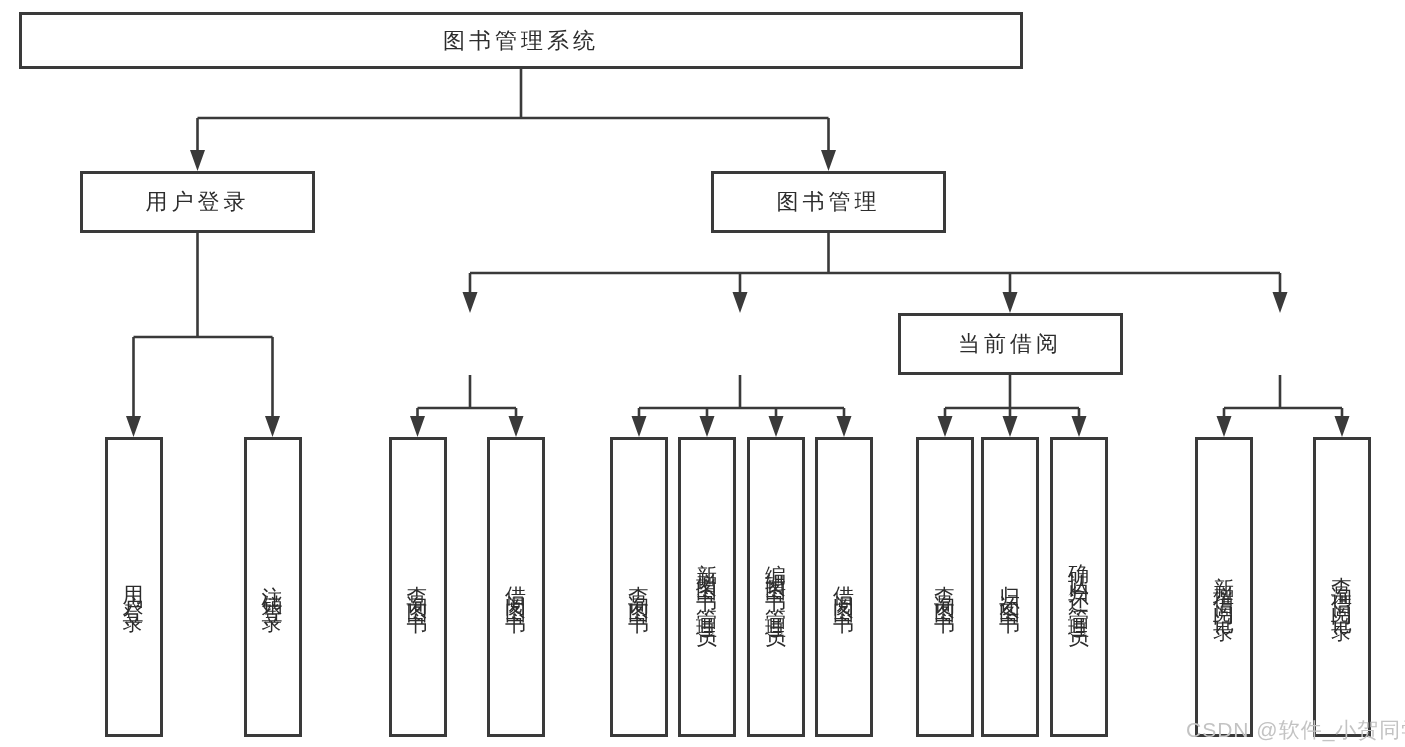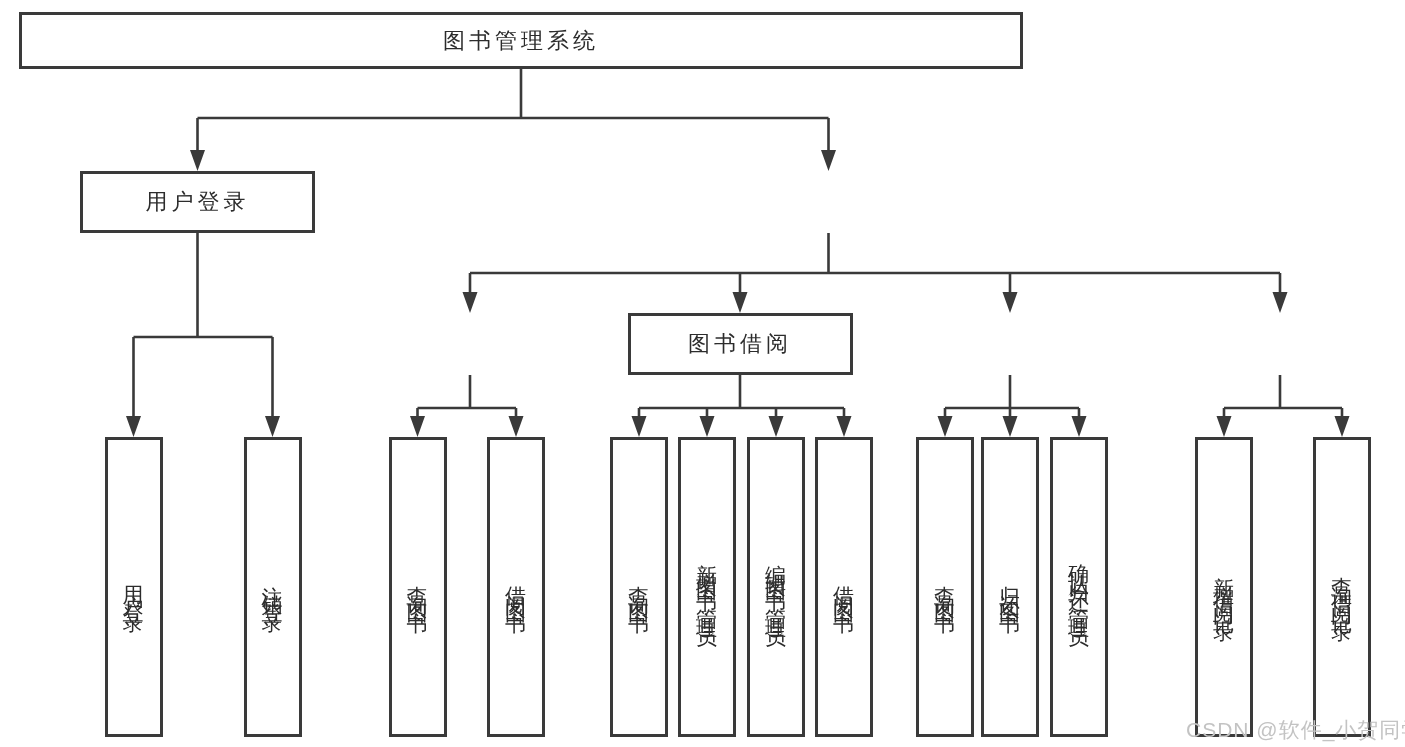--- a/index.html
+++ b/index.html
@@ -111,23 +111,26 @@
     </g>
   </svg>
 
   <div class="node" style="left:19px;top:12px;width:1004px;height:57px">
     <span class="hlabel">图书管理系统</span>
   </div>
 
   <div class="node" style="left:80px;top:171px;width:235px;height:62px">
     <span class="hlabel">用户登录</span>
   </div>
+  <div class="node" style="left:711px;top:171px;width:235px;height:62px">
+    <span class="hlabel">图书管理</span>
+  </div>
 
-  <div class="node" style="left:627.5px;top:313px;width:225px;height:62px">
-    <span class="hlabel">图书借阅</span>
+  <div class="node" style="left:897.5px;top:313px;width:225px;height:62px">
+    <span class="hlabel">当前借阅</span>
   </div>
 
   <div class="node leaf" style="left:104.5px">
     <span class="vtext">用户登录</span>
   </div>
   <div class="node leaf" style="left:243.5px">
     <span class="vtext">注销登录</span>
   </div>
 
   <div class="node leaf" style="left:388.5px">

